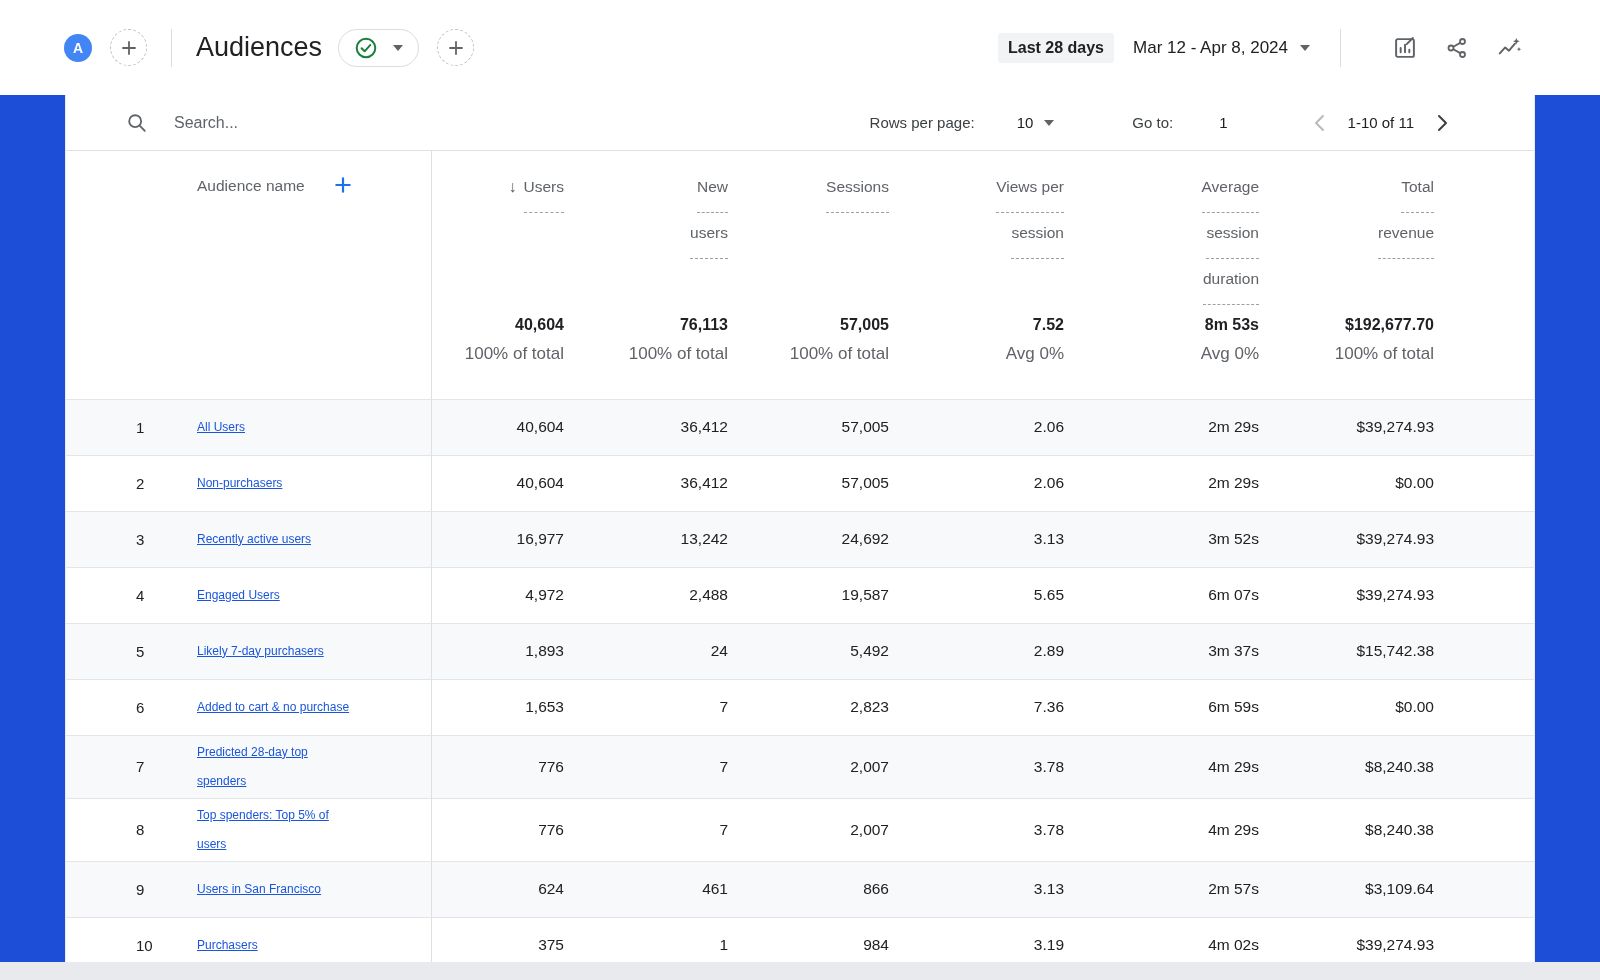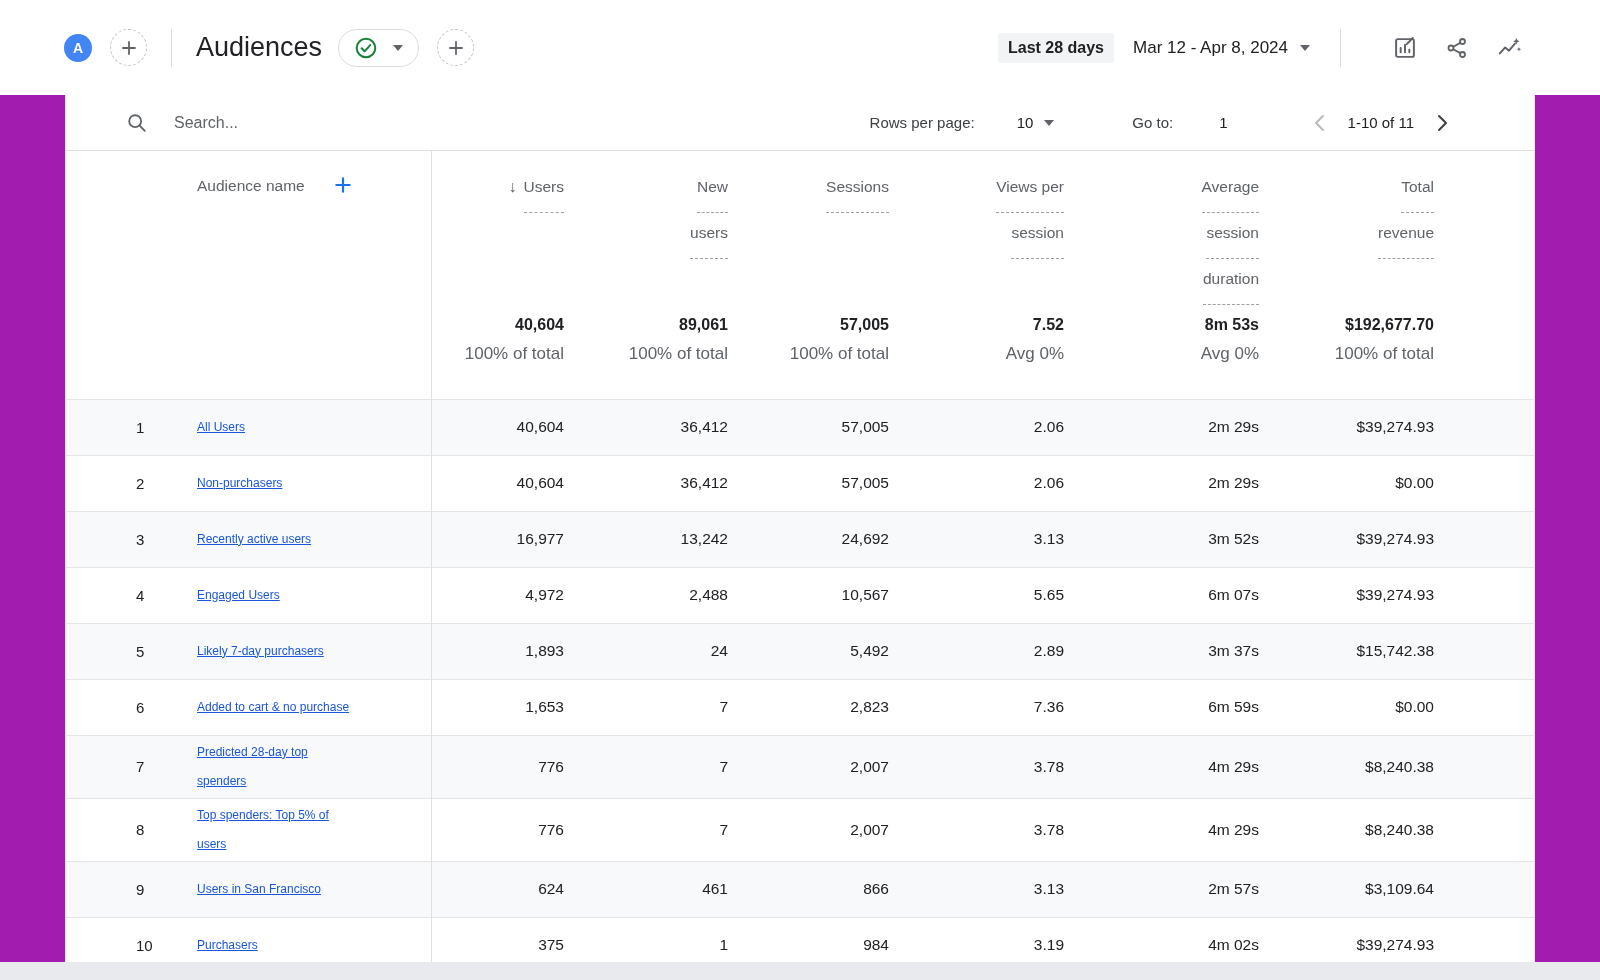--- a/index.html
+++ b/index.html
@@ -41,21 +41,21 @@
   }
   .date-btn {
     display:flex; align-items:center; gap:12px; font-size:17px; color:#202124;
     background:none; border:none; margin-left:13px; cursor:pointer;
     font-family:inherit; white-space:nowrap;
   }
   .icon-btn { background:none; border:none; padding:0; margin-left:27px; cursor:pointer; color:#5f6368; display:flex; }
   .icon-btn:first-of-type { margin-left:0; }
 
   
-  .page { background:#a21caf; height:867px; padding:0 65px; }
+  .page { background:#1d4ed8; height:867px; padding:0 65px; }
   .card {
     background:#fff; height:100%;
     border-left:1px solid #e8eaed; border-right:1px solid #e8eaed;
     overflow:hidden;
   }
   .bottom-strip { height:18px; background:#e8eaed; }
 
   
   .toolbar {
     height:56px; display:flex; align-items:center;
@@ -308,21 +308,21 @@
             </th>
           </tr>
         <tr class="totals-row" id="totals-row">
           <td></td>
           <td></td>
         <td class="first-metric ">
               <div class="total-value">40,604</div>
               <div class="total-sub">100% of total</div>
             </td>
             <td class="">
-              <div class="total-value">89,061</div>
+              <div class="total-value">76,113</div>
               <div class="total-sub">100% of total</div>
             </td>
             <td class="">
               <div class="total-value">57,005</div>
               <div class="total-sub">100% of total</div>
             </td>
             <td class="">
               <div class="total-value">7.52</div>
               <div class="total-sub">Avg 0%</div>
             </td>
@@ -365,21 +365,21 @@
             <td class="metric-cell">24,692</td>
             <td class="metric-cell">3.13</td>
             <td class="metric-cell">3m 52s</td>
             <td class="metric-cell revenue-cell">$39,274.93</td>
           </tr>
           <tr class="even">
             <td class="num-cell">4</td>
             <td class="name-cell"><a href="#">Engaged Users</a></td>
             <td class="metric-cell first-metric">4,972</td>
             <td class="metric-cell">2,488</td>
-            <td class="metric-cell">10,567</td>
+            <td class="metric-cell">19,587</td>
             <td class="metric-cell">5.65</td>
             <td class="metric-cell">6m 07s</td>
             <td class="metric-cell revenue-cell">$39,274.93</td>
           </tr>
           <tr class="odd">
             <td class="num-cell">5</td>
             <td class="name-cell"><a href="#">Likely 7-day purchasers</a></td>
             <td class="metric-cell first-metric">1,893</td>
             <td class="metric-cell">24</td>
             <td class="metric-cell">5,492</td>

